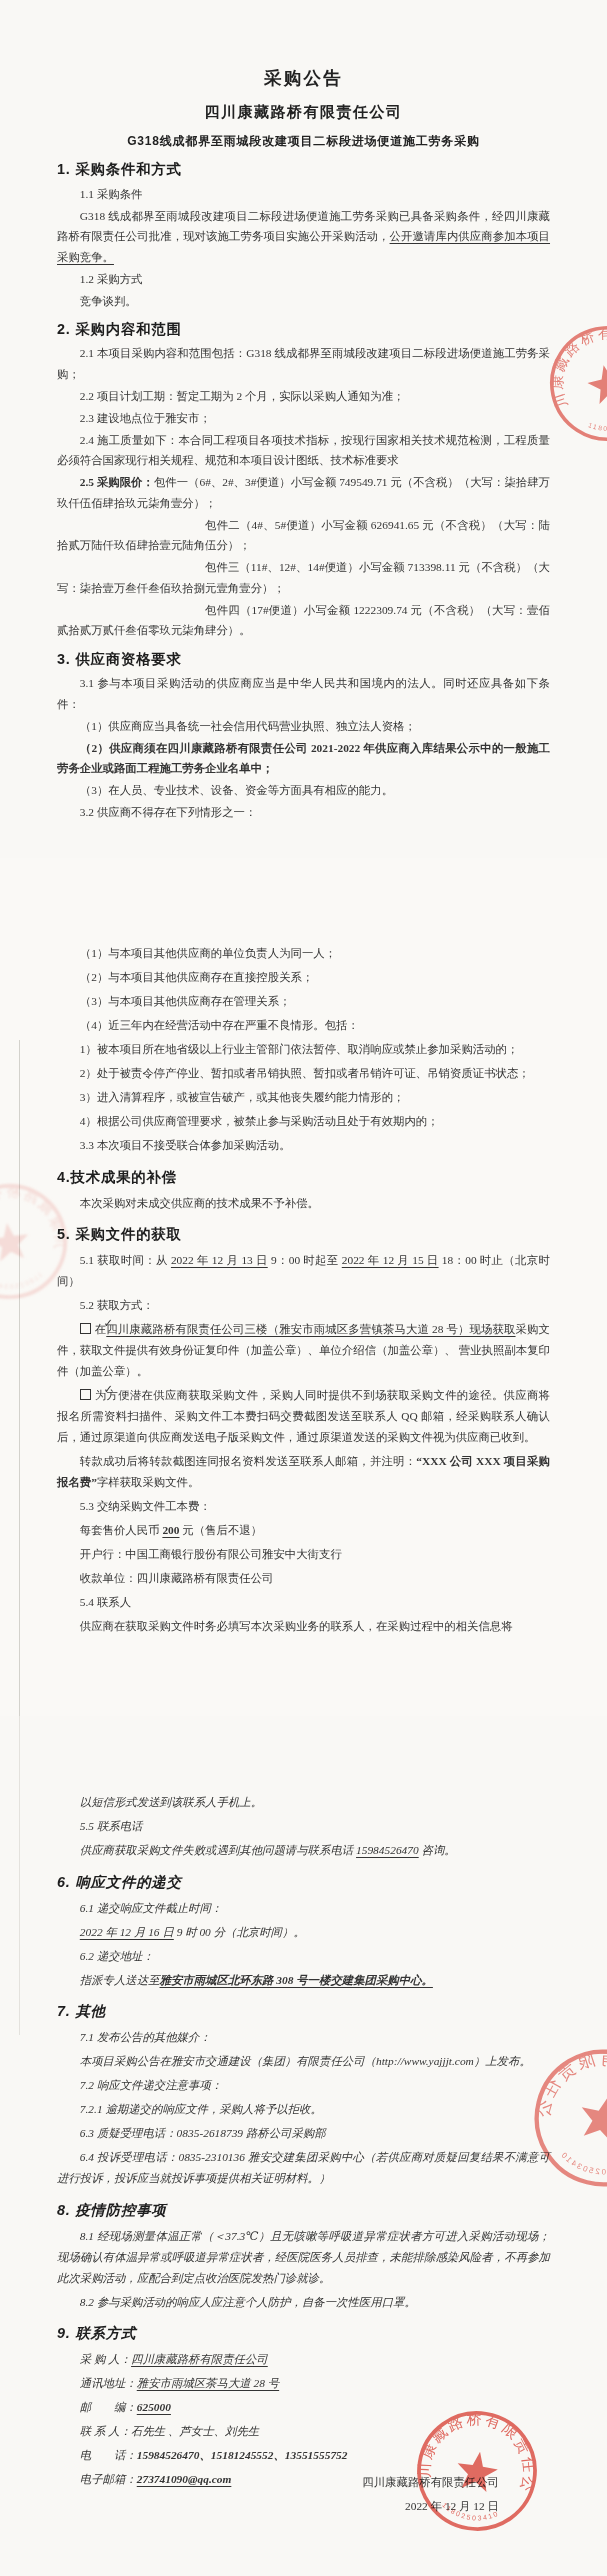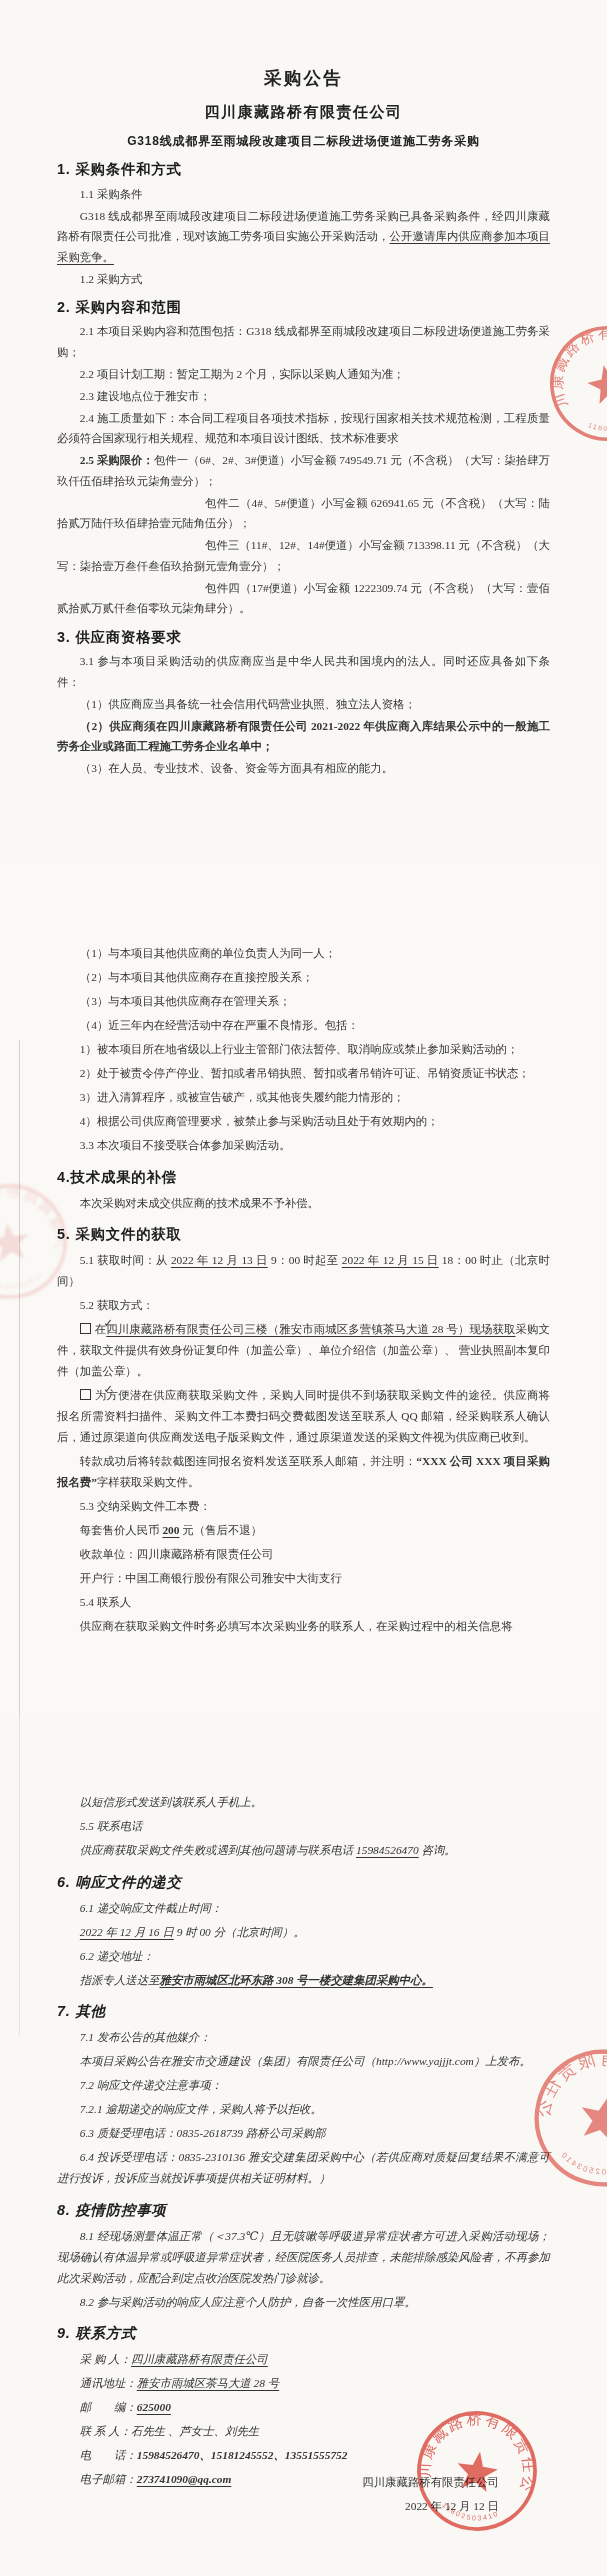--- a/index.html
+++ b/index.html
@@ -58,36 +58,38 @@
   <div class="page p1">
     <div class="content">
       <div class="t1">采购公告</div>
       <div class="t2">四川康藏路桥有限责任公司</div>
       <div class="t3">G318线成都界至雨城段改建项目二标段进场便道施工劳务采购</div>
 
       <h2 class="sh">1. 采购条件和方式</h2>
       <p class="b">1.1 采购条件</p>
       <p class="b"><span>G318 线成都界至雨城段改建项目二标段进场便道施工劳务采购已具备采购条件，经四川康藏路桥有限责任公司批准，现对该施工劳务项目实施公开采购活动，</span><span class="u">公开邀请库内供应商参加本项目采购竞争。</span></p>
       <p class="b">1.2 采购方式</p>
+      <p class="b">竞争谈判。</p>
 
       <h2 class="sh">2. 采购内容和范围</h2>
       <p class="b">2.1 本项目采购内容和范围包括：G318 线成都界至雨城段改建项目二标段进场便道施工劳务采购；</p>
       <p class="b">2.2 项目计划工期：暂定工期为 2 个月，实际以采购人通知为准；</p>
       <p class="b">2.3 建设地点位于雅安市；</p>
       <p class="b">2.4 施工质量如下：本合同工程项目各项技术指标，按现行国家相关技术规范检测，工程质量必须符合国家现行相关规程、规范和本项目设计图纸、技术标准要求</p>
       <p class="b"><span class="bd">2.5 采购限价：</span><span>包件一（6#、2#、3#便道）小写金额 749549.71 元（不含税）（大写：柒拾肆万玖仟伍佰肆拾玖元柒角壹分）；</span></p>
       <p class="b pkg">包件二（4#、5#便道）小写金额 626941.65 元（不含税）（大写：陆拾贰万陆仟玖佰肆拾壹元陆角伍分）；</p>
       <p class="b pkg">包件三（11#、12#、14#便道）小写金额 713398.11 元（不含税）（大写：柒拾壹万叁仟叁佰玖拾捌元壹角壹分）；</p>
       <p class="b pkg">包件四（17#便道）小写金额 1222309.74 元（不含税）（大写：壹佰贰拾贰万贰仟叁佰零玖元柒角肆分）。</p>
 
       <h2 class="sh">3. 供应商资格要求</h2>
       <p class="b">3.1 参与本项目采购活动的供应商应当是中华人民共和国境内的法人。同时还应具备如下条件：</p>
       <p class="b">（1）供应商应当具备统一社会信用代码营业执照、独立法人资格；</p>
       <p class="b bd">（2）供应商须在四川康藏路桥有限责任公司 2021-2022 年供应商入库结果公示中的一般施工劳务企业或路面工程施工劳务企业名单中；</p>
       <p class="b">（3）在人员、专业技术、设备、资金等方面具有相应的能力。</p>
+      <p class="b">3.2 供应商不得存在下列情形之一：</p>
     </div>
     <div class="seal-layer">
       <svg class="seal seal1" viewBox="0 0 200 200">
         <defs>
           <path id="arcT1" d="M 32,132 A 75,75 0 1 1 168,132"></path>
           <path id="arcB1" d="M 55,164 A 78,78 0 0 0 145,164"></path>
         </defs>
         <circle cx="100" cy="100" r="92" fill="none" stroke="currentColor" stroke-width="6"></circle>
         <polygon fill="currentColor" points="100,69 108.2,91.7 132.3,92.5 113.3,107.3 120,130.5 100,117 80,130.5 86.7,107.3 67.7,92.5 91.8,91.7"></polygon>
         <text font-size="24" fill="currentColor" font-family="Liberation Sans, sans-serif" letter-spacing="4">
@@ -117,22 +119,22 @@
       <p class="b">本次采购对未成交供应商的技术成果不予补偿。</p>
 
       <h2 class="sh">5. 采购文件的获取</h2>
       <p class="b"><span>5.1 获取时间：从 </span><span class="u">2022 年 12 月 13 日</span><span> 9：00 时起至 </span><span class="u">2022 年 12 月 15 日</span><span> 18：00 时止（北京时间）</span></p>
       <p class="b">5.2 获取方式：</p>
       <p class="b"><span class="cb"><i>✓</i></span><span>在</span><span class="u">四川康藏路桥有限责任公司三楼（雅安市雨城区多营镇茶马大道 28 号）现场获取</span><span>采购文件，获取文件提供有效身份证复印件（加盖公章）、单位介绍信（加盖公章）、 营业执照副本复印件（加盖公章）。</span></p>
       <p class="b"><span class="cb"><i>✓</i></span><span>为方便潜在供应商获取采购文件，采购人同时提供不到场获取采购文件的途径。供应商将报名所需资料扫描件、采购文件工本费扫码交费截图发送至联系人 QQ 邮箱，经采购联系人确认后，通过原渠道向供应商发送电子版采购文件，通过原渠道发送的采购文件视为供应商已收到。</span></p>
       <p class="b"><span>转款成功后将转款截图连同报名资料发送至联系人邮箱，并注明：</span><span class="bd">“XXX 公司 XXX 项目采购报名费”</span><span>字样获取采购文件。</span></p>
       <p class="b">5.3 交纳采购文件工本费：</p>
       <p class="b"><span>每套售价人民币 </span><span class="u bd">200</span><span> 元（售后不退）</span></p>
+      <p class="b">开户行：中国工商银行股份有限公司雅安中大街支行</p>
       <p class="b">收款单位：四川康藏路桥有限责任公司</p>
-      <p class="b">开户行：中国工商银行股份有限公司雅安中大街支行</p>
       <p class="b">5.4 联系人</p>
       <p class="b">供应商在获取采购文件时务必填写本次采购业务的联系人，在采购过程中的相关信息将</p>
     </div>
     <div class="seal-layer">
       <svg class="seal seal2" viewBox="0 0 200 200">
         <defs>
           <path id="arcT2" d="M 32,132 A 75,75 0 1 1 168,132"></path>
           <path id="arcB2" d="M 55,164 A 78,78 0 0 0 145,164"></path>
         </defs>
         <circle cx="100" cy="100" r="92" fill="none" stroke="currentColor" stroke-width="6"></circle>

